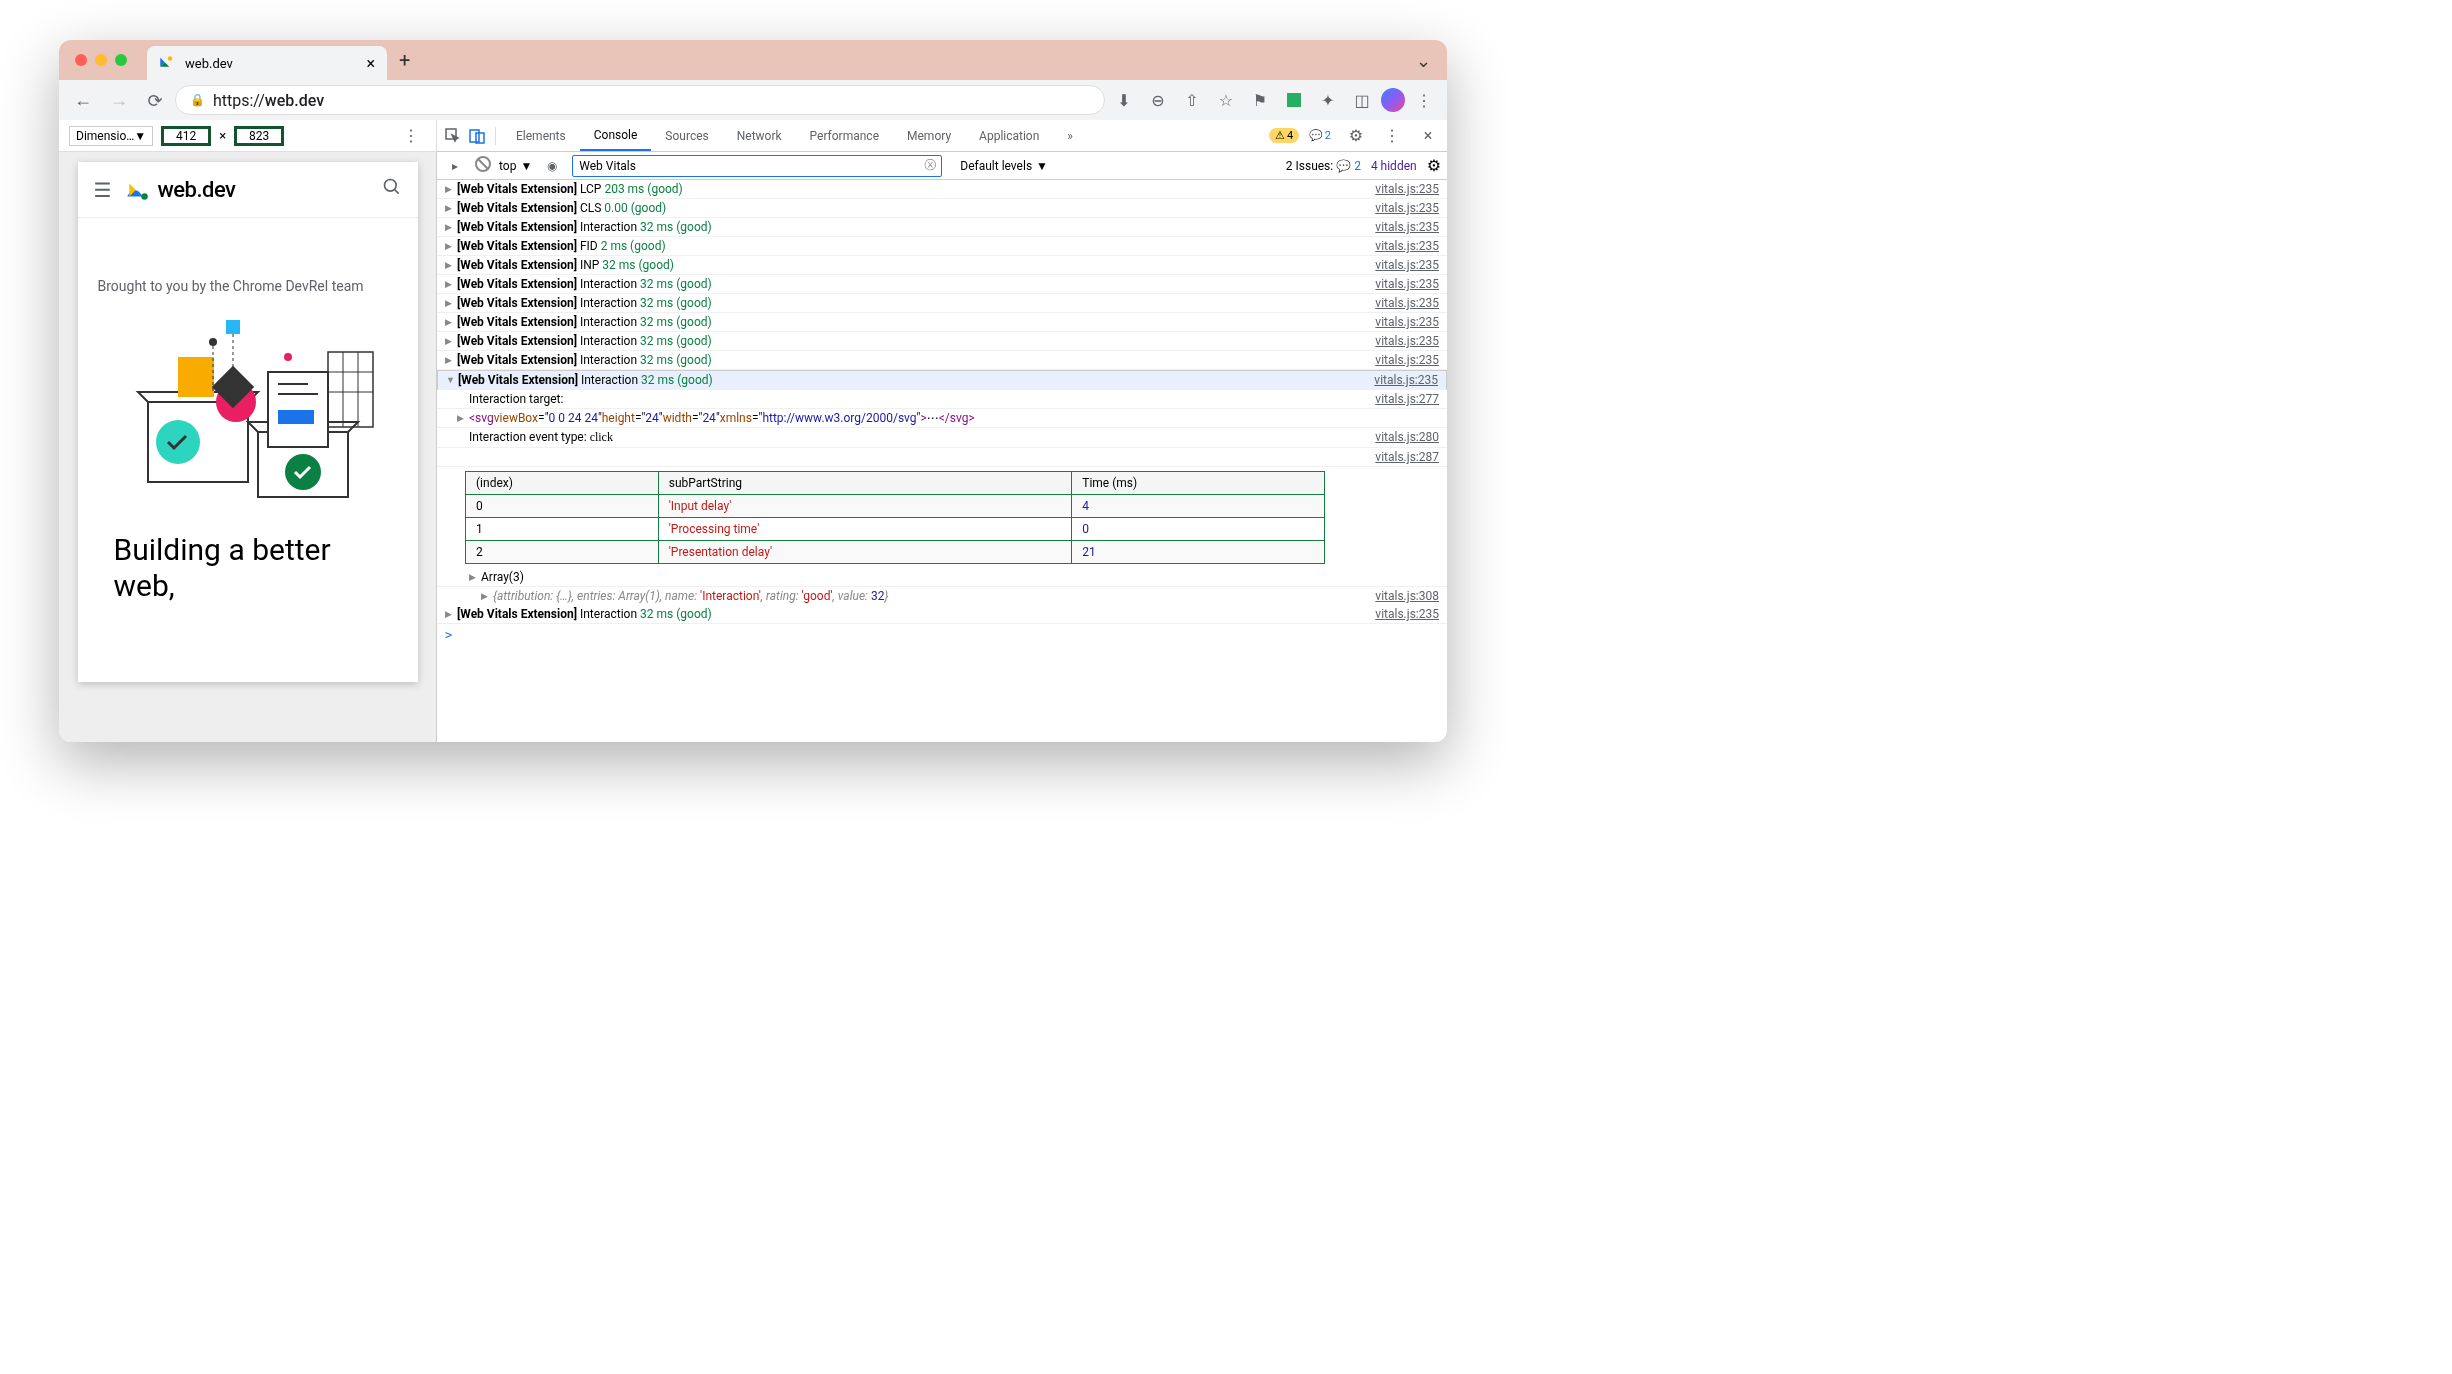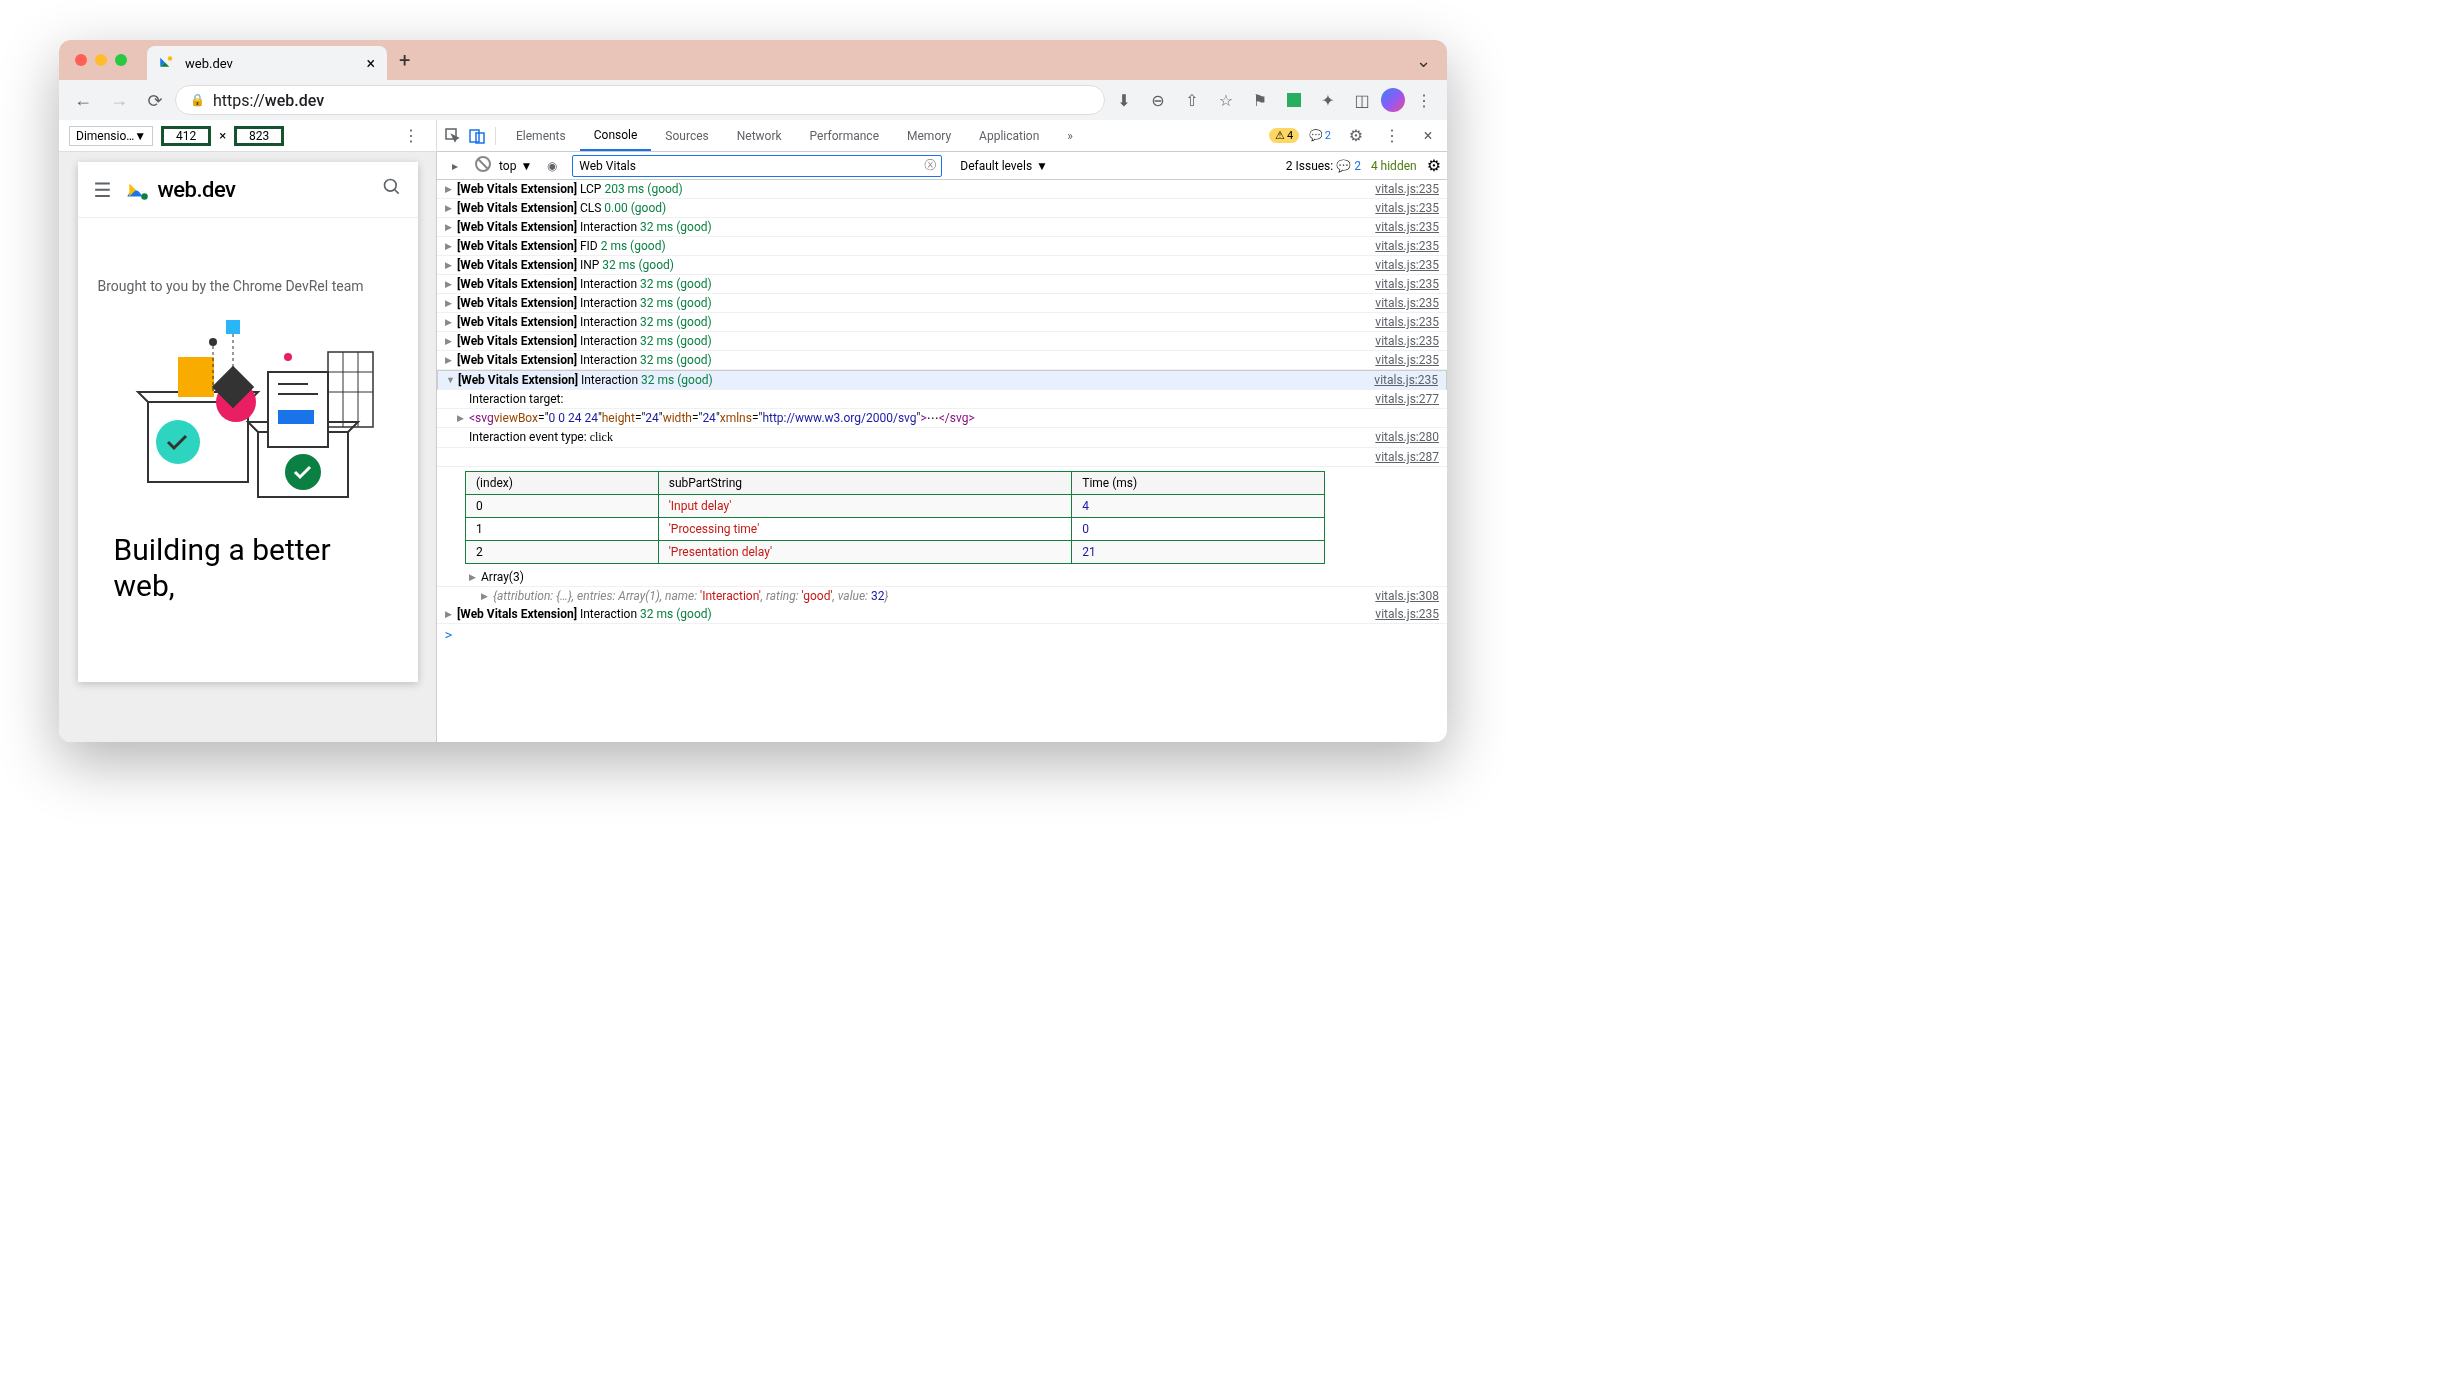--- a/index.html
+++ b/index.html
@@ -225,21 +225,21 @@
       <div class="dt-toolbar">
         <span class="dt-corner">▸</span>
         <span><span class="clear"></span></span>
         <span class="ctx-sel"><span>top</span> ▼</span>
         <span class="dt-corner">◉</span>
         <input class="filter-inp" value="Web Vitals" style="">
         <span style="margin-left:-26px; color:#888; cursor:pointer">ⓧ</span>
         <span class="ctx-sel" style="margin-left:16px"><span>Default levels</span> ▼</span>
         <span style="margin-left:auto; display:flex; gap:10px; align-items:center">
           <span><span>2 Issues:</span> <span style="color:#1a73e8">💬 <span>2</span></span></span>
-          <span style="color:#4d7c0f">4 hidden</span>
+          <span style="color:#4c1d95">4 hidden</span>
           <span class="gear">⚙</span>
         </span>
       </div>
 
       <div class="console" id="console">
           <div class="log-row">
             <span class="tri">▶</span>
     <span class="log-msg"><span class="prefix">[Web Vitals Extension]</span> LCP <span class="ok">203 ms (good)</span></span>
     <span class="src">vitals.js:235</span>
           </div>

